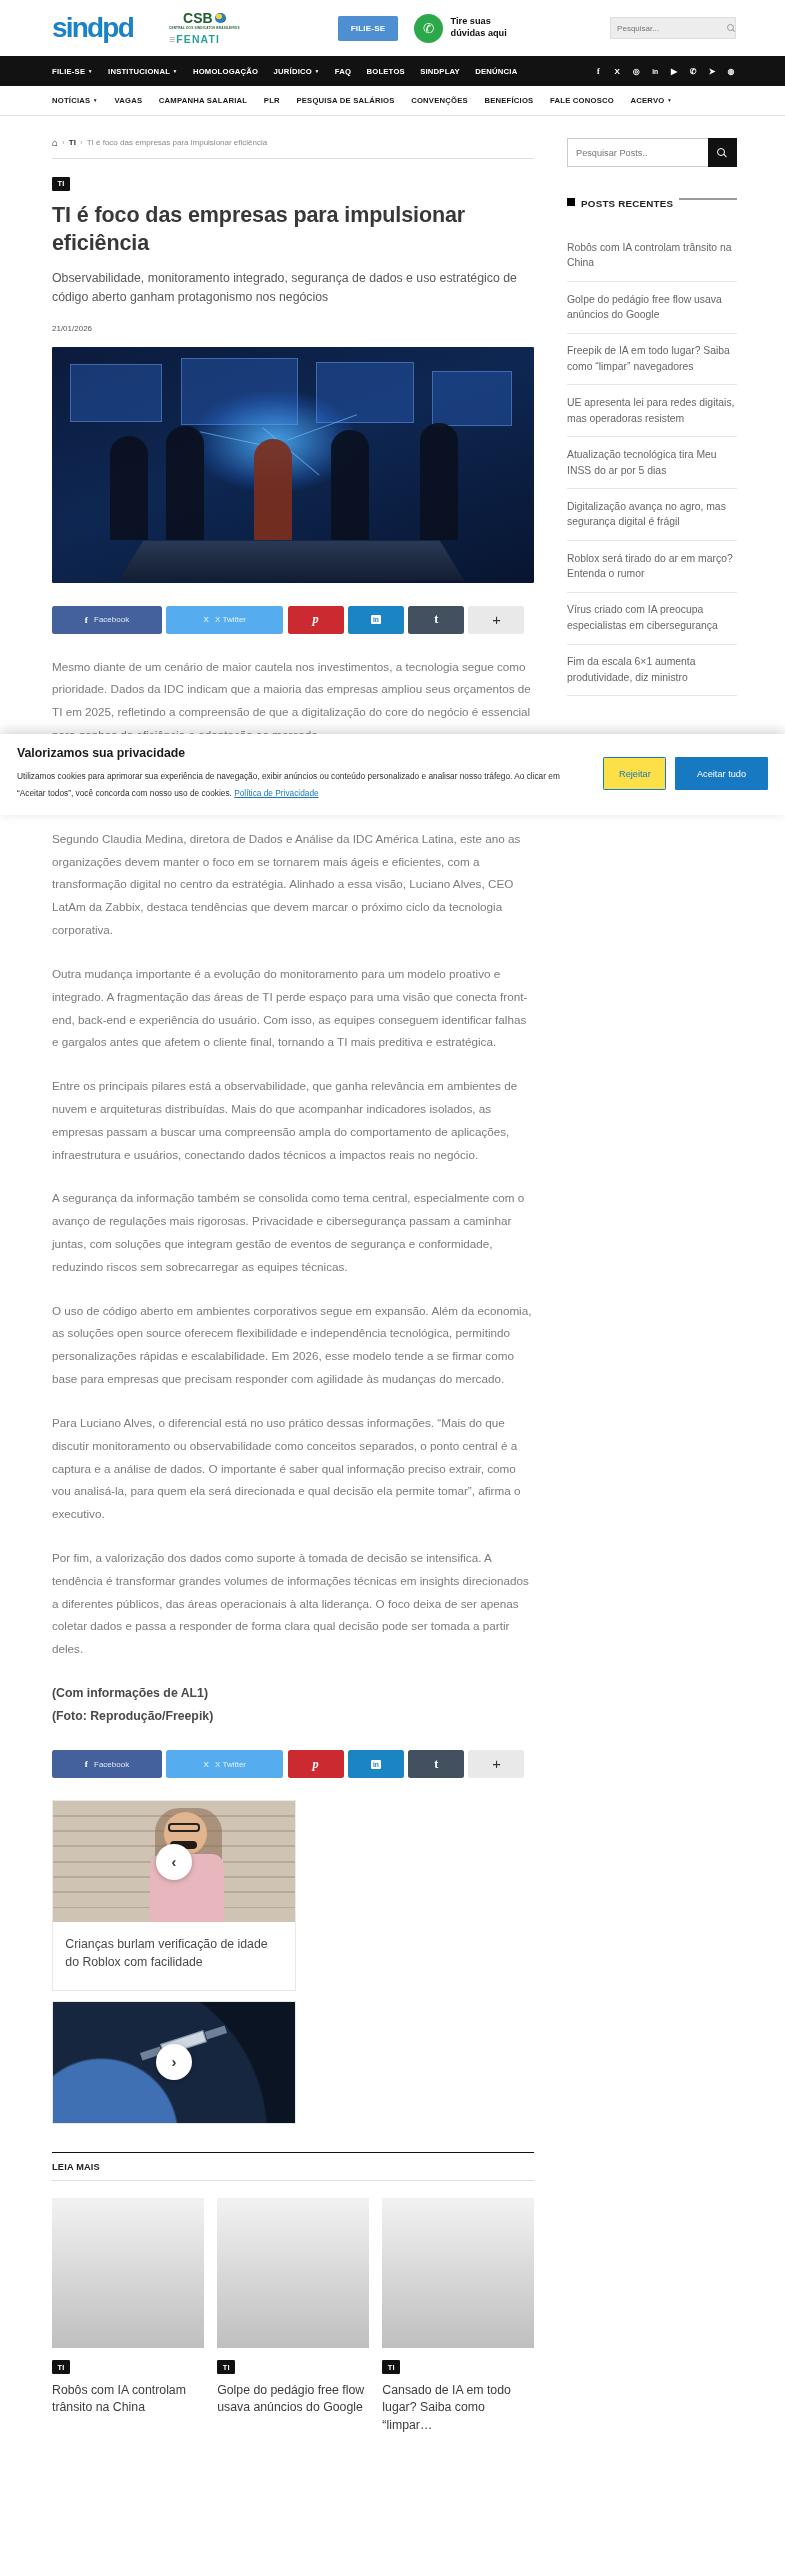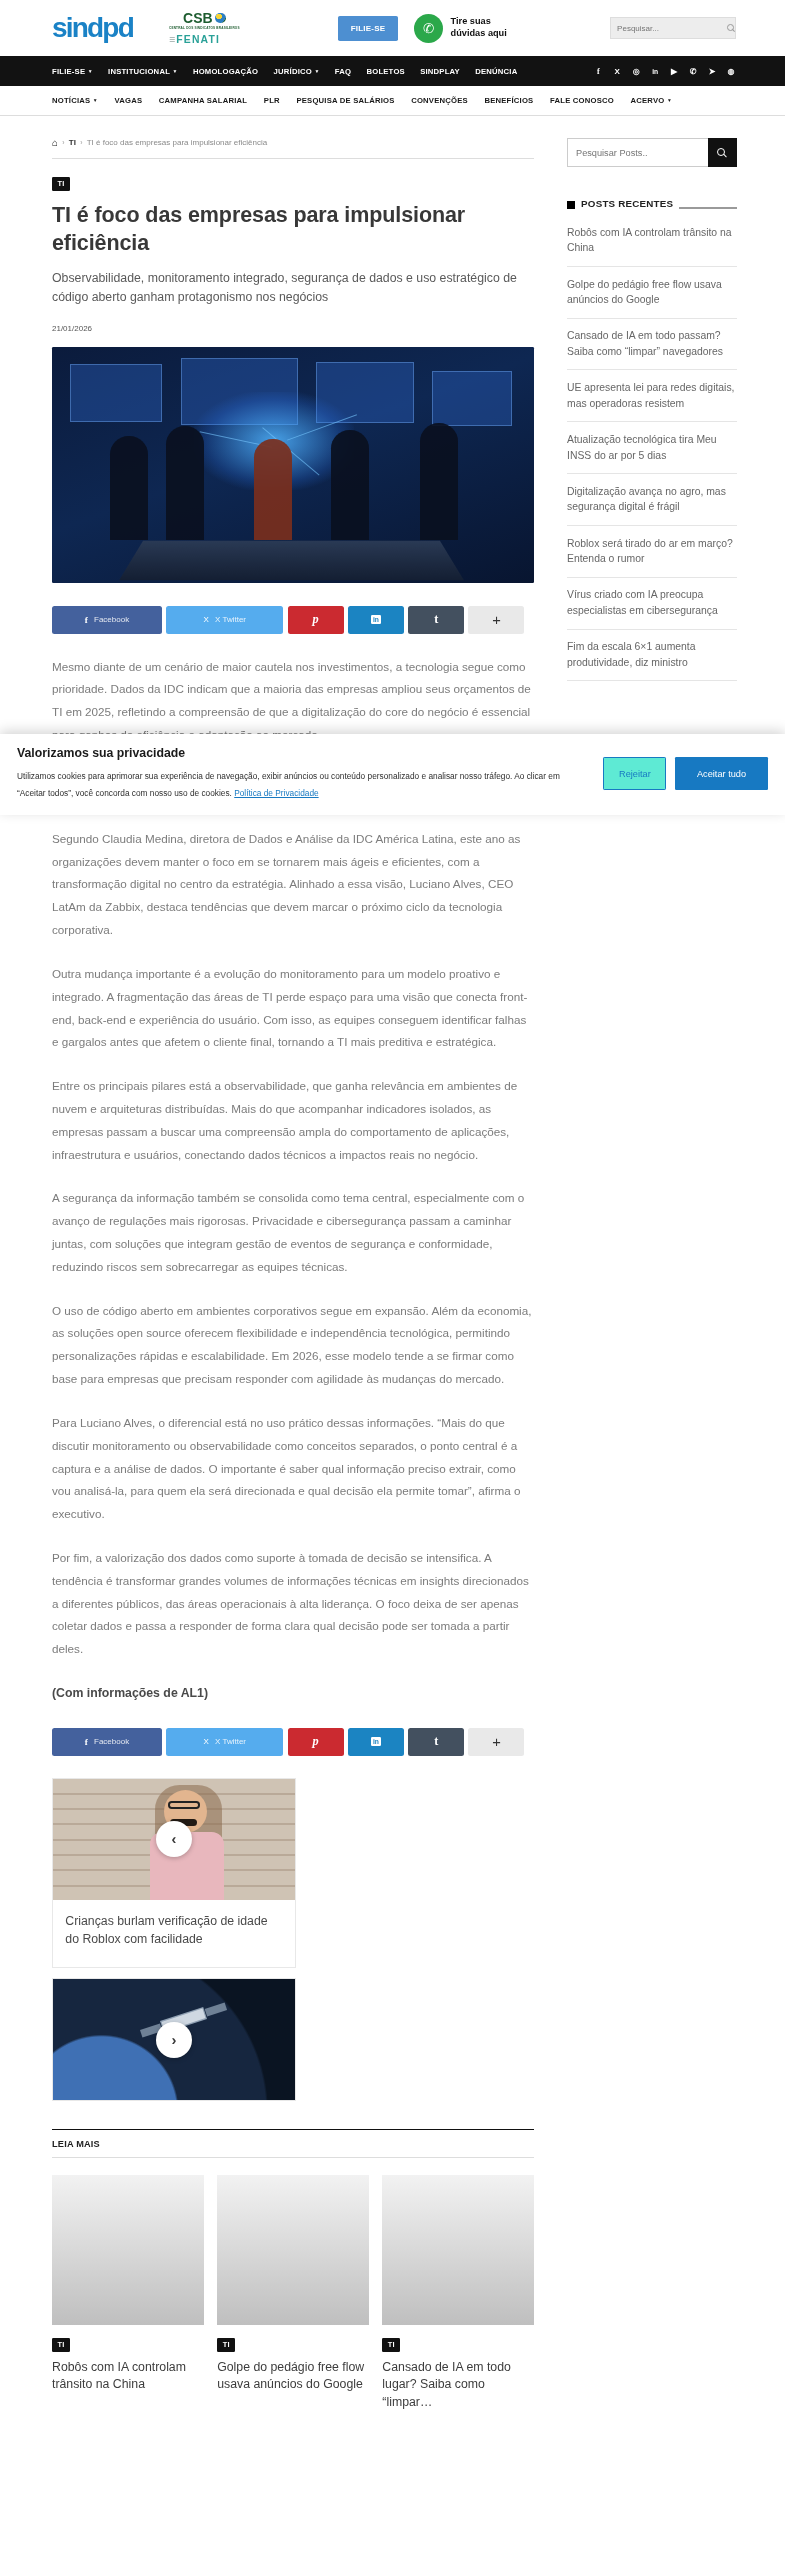--- a/index.html
+++ b/index.html
@@ -111,34 +111,34 @@
   .lm-tag-row { margin:12.3px 0 7.4px; }
   .lm-title { font-size:12.3px; color:#3d3d3d; line-height:1.42; font-weight:400; }
 
   
   .side-search { display:flex; height:29px; margin-bottom:31px; }
   .side-search input { flex:1; min-width:0; border:0.6px solid #ccc; border-right:none; padding:0 8px; font-size:9.2px; color:#777; outline:none; font-family:inherit; }
   .side-search button { width:29.5px; background:#111; border:none; cursor:pointer; display:flex; align-items:center; justify-content:center; }
   .side-search .mag { width:9.8px; height:9.8px; }
   .side-search .mag::before { width:6.1px; height:6.1px; }
   .side-search .mag::after { left:6.1px; top:7.4px; width:3.7px; }
-  .widget-header { display:flex; align-items:flex-end; gap:6.1px; margin-bottom:6px; }
+  .widget-header { display:flex; align-items:flex-start; gap:6.1px; margin-bottom:21px; }
   .wh-sq { width:8px; height:8px; background:#000; flex:0 0 auto; }
   .wh-title { font-size:9.8px; font-weight:700; color:#222; letter-spacing:0.2px; white-space:nowrap; }
   .wh-line { flex:1; height:1.8px; background:#9a9a9a; }
   .post-item { padding:9.8px 0; border-bottom:0.6px solid #e5e5e5; font-size:10.4px; color:#666; line-height:1.5; cursor:pointer; }
 
   
   .cookie-banner { position:absolute; top:734px; left:0; width:785px; background:#fff; box-shadow:0 -3.1px 12.3px rgba(0,0,0,.18); padding:12.3px 17px 13.5px; display:flex; align-items:center; gap:25px; z-index:60; }
   .cookie-copy { flex:1; }
   .cookie-copy h3 { font-size:12.3px; font-weight:700; color:#1a1a1a; margin-bottom:8px; }
   .cookie-copy p { font-size:8.3px; color:#2e2e2e; line-height:2.0; }
   .cookie-link { color:#1779c2; text-decoration:underline; cursor:pointer; }
   .cookie-btns { display:flex; gap:8.6px; flex:0 0 auto; }
-  .btn-reject { width:63px; height:33px; background:#5eead4; border:0.9px solid #1779c2; color:#1779c2; font-size:9.2px; border-radius:1.2px; cursor:pointer; font-family:inherit; }
+  .btn-reject { width:63px; height:33px; background:#fde047; border:0.9px solid #1779c2; color:#1779c2; font-size:9.2px; border-radius:1.2px; cursor:pointer; font-family:inherit; }
   .btn-accept { width:93px; height:33px; background:#1779c2; border:none; color:#fff; font-size:9.2px; border-radius:1.2px; cursor:pointer; font-family:inherit; }
 </style>
 </head>
 <body>
 
 <div class="page">
 
   <div class="top-header">
     <div class="logo-sindpd">sindpd</div>
     <div class="logo-block">
@@ -261,20 +261,21 @@
           <a class="leia-link">Leia: Sindpd e Seprosp marcam 2ª rodada de negociação da Campanha Salarial</a>
           <p class="body-p">Segundo Claudia Medina, diretora de Dados e Análise da IDC América Latina, este ano as organizações devem manter o foco em se tornarem mais ágeis e eficientes, com a transformação digital no centro da estratégia. Alinhado a essa visão, Luciano Alves, CEO LatAm da Zabbix, destaca tendências que devem marcar o próximo ciclo da tecnologia corporativa.</p>
           <p class="body-p">Outra mudança importante é a evolução do monitoramento para um modelo proativo e integrado. A fragmentação das áreas de TI perde espaço para uma visão que conecta front-end, back-end e experiência do usuário. Com isso, as equipes conseguem identificar falhas e gargalos antes que afetem o cliente final, tornando a TI mais preditiva e estratégica.</p>
           <p class="body-p">Entre os principais pilares está a observabilidade, que ganha relevância em ambientes de nuvem e arquiteturas distribuídas. Mais do que acompanhar indicadores isolados, as empresas passam a buscar uma compreensão ampla do comportamento de aplicações, infraestrutura e usuários, conectando dados técnicos a impactos reais no negócio.</p>
           <p class="body-p">A segurança da informação também se consolida como tema central, especialmente com o avanço de regulações mais rigorosas. Privacidade e cibersegurança passam a caminhar juntas, com soluções que integram gestão de eventos de segurança e conformidade, reduzindo riscos sem sobrecarregar as equipes técnicas.</p>
           <p class="body-p">O uso de código aberto em ambientes corporativos segue em expansão. Além da economia, as soluções open source oferecem flexibilidade e independência tecnológica, permitindo personalizações rápidas e escalabilidade. Em 2026, esse modelo tende a se firmar como base para empresas que precisam responder com agilidade às mudanças do mercado.</p>
           <p class="body-p">Para Luciano Alves, o diferencial está no uso prático dessas informações. “Mais do que discutir monitoramento ou observabilidade como conceitos separados, o ponto central é a captura e a análise de dados. O importante é saber qual informação preciso extrair, como vou analisá-la, para quem ela será direcionada e qual decisão ela permite tomar”, afirma o executivo.</p>
           <p class="body-p">Por fim, a valorização dos dados como suporte à tomada de decisão se intensifica. A tendência é transformar grandes volumes de informações técnicas em insights direcionados a diferentes públicos, das áreas operacionais à alta liderança. O foco deixa de ser apenas coletar dados e passa a responder de forma clara qual decisão pode ser tomada a partir deles.</p>
           <div class="credits">
             <p>(Com informações de AL1)</p>
+            <p>(Foto: Reprodução/Freepik)</p>
           </div>
         </div>
 
         <div class="share-row">
           <div class="share-btn sb-fb">
               <span class="sb-icon">f</span>
               <span class="sb-label">Facebook</span>
             </div>
           <div class="share-btn sb-tw">
               <span>X</span>
@@ -348,21 +349,21 @@
         </div>
 
         <div class="widget-header">
           <span class="wh-sq"></span>
           <span class="wh-title">POSTS RECENTES</span>
           <span class="wh-line"></span>
         </div>
         <div class="posts-list">
           <div class="post-item">Robôs com IA controlam trânsito na China</div>
           <div class="post-item">Golpe do pedágio free flow usava anúncios do Google</div>
-          <div class="post-item">Cansado de IA em todo passam? Saiba como “limpar” navegadores</div>
+          <div class="post-item">Freepik de IA em todo lugar? Saiba como “limpar” navegadores</div>
           <div class="post-item">UE apresenta lei para redes digitais, mas operadoras resistem</div>
           <div class="post-item">Atualização tecnológica tira Meu INSS do ar por 5 dias</div>
           <div class="post-item">Digitalização avança no agro, mas segurança digital é frágil</div>
           <div class="post-item">Roblox será tirado do ar em março? Entenda o rumor</div>
           <div class="post-item">Vírus criado com IA preocupa especialistas em cibersegurança</div>
           <div class="post-item">Fim da escala 6×1 aumenta produtividade, diz ministro</div>
         </div>
       </div>
 
     </div>

